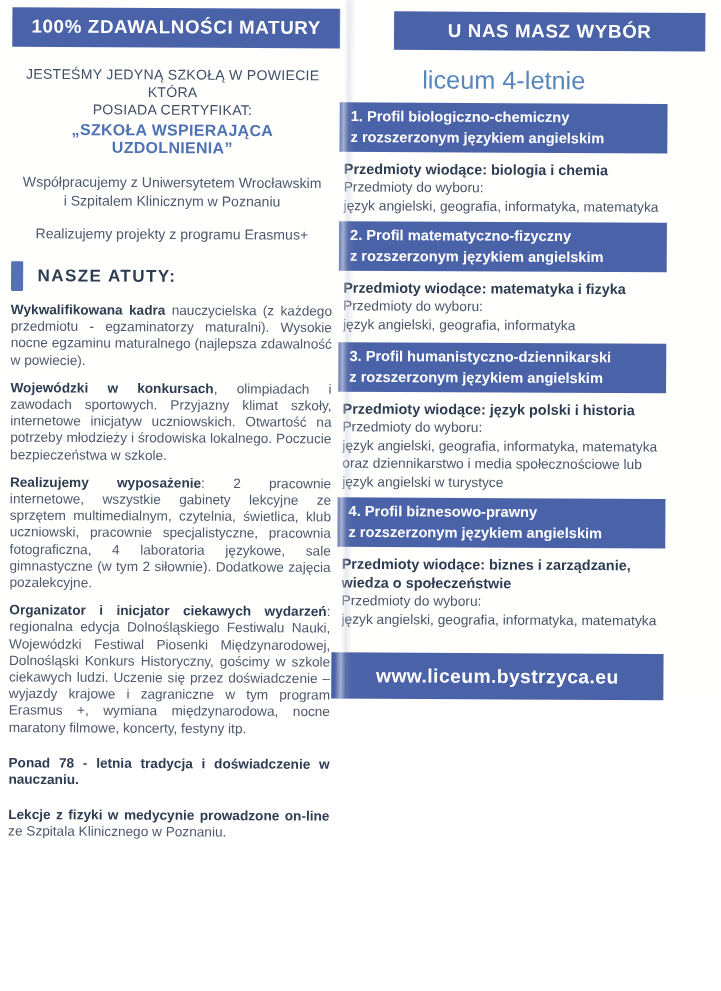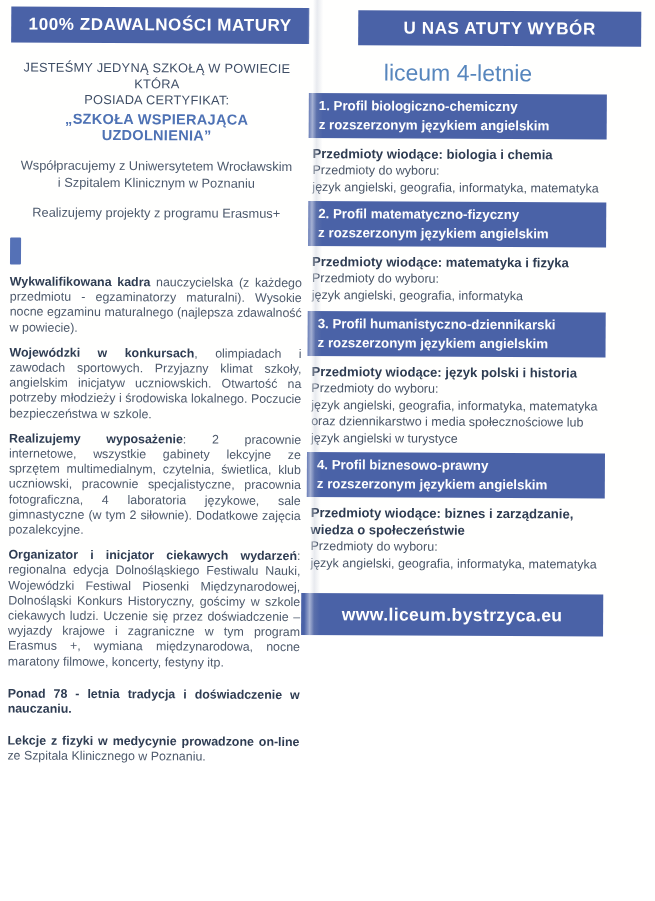--- a/index.html
+++ b/index.html
@@ -93,35 +93,36 @@
 
       <div class="coop">
         <div>Współpracujemy z Uniwersytetem Wrocławskim</div>
         <div>i Szpitalem Klinicznym w Poznaniu</div>
       </div>
 
       <div class="erasmus">Realizujemy projekty z programu Erasmus+</div>
 
       <div class="atuty">
         <span class="atuty-bar"></span>
+        <span>NASZE ATUTY:</span>
       </div>
 
       <div class="paras">
         <p class="para"><b>Wykwalifikowana kadra</b><span> nauczycielska (z każdego przedmiotu - egzaminatorzy maturalni). Wysokie nocne egzaminu maturalnego (najlepsza zdawalność w powiecie).</span></p>
-        <p class="para"><b>Wojewódzki w konkursach</b><span>, olimpiadach i zawodach sportowych. Przyjazny klimat szkoły, angielskim inicjatyw uczniowskich. Otwartość na potrzeby młodzieży i środowiska lokalnego. Poczucie bezpieczeństwa w szkole.</span></p>
+        <p class="para"><b>Wojewódzki w konkursach</b><span>, olimpiadach i zawodach sportowych. Przyjazny klimat szkoły, internetowe inicjatyw uczniowskich. Otwartość na potrzeby młodzieży i środowiska lokalnego. Poczucie bezpieczeństwa w szkole.</span></p>
         <p class="para"><b>Realizujemy wyposażenie</b><span>: 2 pracownie internetowe, wszystkie gabinety lekcyjne ze sprzętem multimedialnym, czytelnia, świetlica, klub uczniowski, pracownie specjalistyczne, pracownia fotograficzna, 4 laboratoria językowe, sale gimnastyczne (w tym 2 siłownie). Dodatkowe zajęcia pozalekcyjne.</span></p>
         <p class="para"><b>Organizator i inicjator ciekawych wydarzeń</b><span>: regionalna edycja Dolnośląskiego Festiwalu Nauki, Wojewódzki Festiwal Piosenki Międzynarodowej, Dolnośląski Konkurs Historyczny, gościmy w szkole ciekawych ludzi. Uczenie się przez doświadczenie – wyjazdy krajowe i zagraniczne w tym program Erasmus +, wymiana międzynarodowa, nocne maratony filmowe, koncerty, festyny itp.</span></p>
         <p class="para gap"><b>Ponad 78 - letnia tradycja i doświadczenie w nauczaniu.</b><span></span></p>
         <p class="para gap"><b class="stretch">Lekcje z fizyki w medycynie prowadzone on-line</b><span>ze Szpitala Klinicznego w Poznaniu.</span></p>
       </div>
     </div>
 
     <div class="col-right">
       <div class="banner banner-right">
-        <span>U NAS ATUTY WYBÓR</span>
+        <span>U NAS MASZ WYBÓR</span>
       </div>
 
       <div class="subtitle">liceum 4-letnie</div>
 
       <section class="profile">
         <div class="profile-banner pre">1. Profil biologiczno-chemiczny
 z rozszerzonym językiem angielskim</div>
         <div class="profile-body">
           <div class="lead pre">Przedmioty wiodące: biologia i chemia</div>
           <div>Przedmioty do wyboru:</div>

